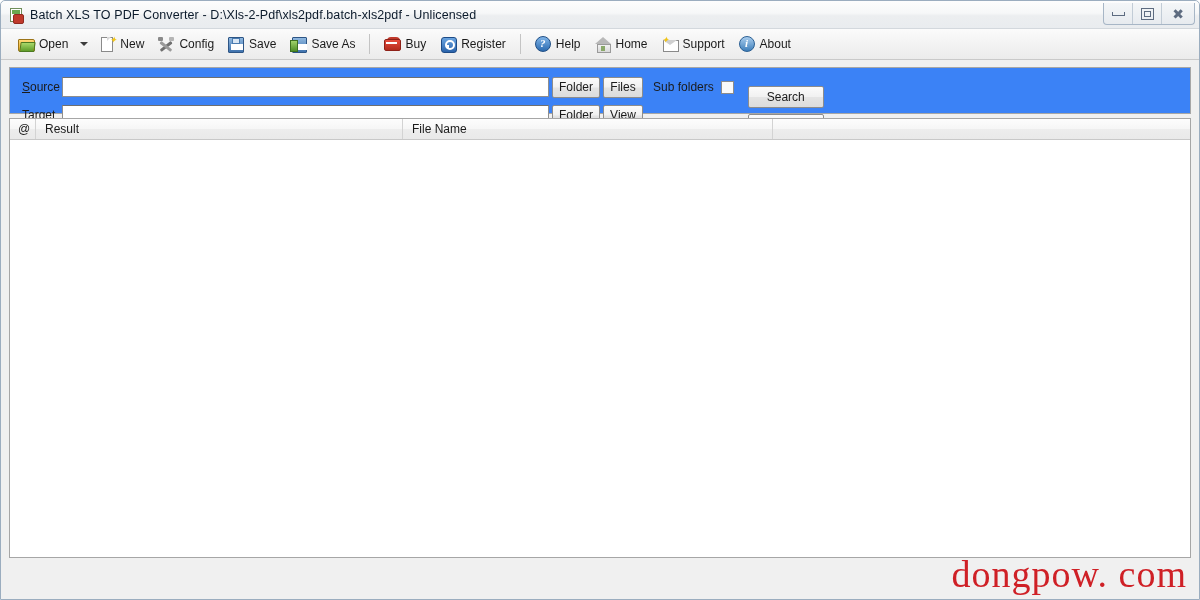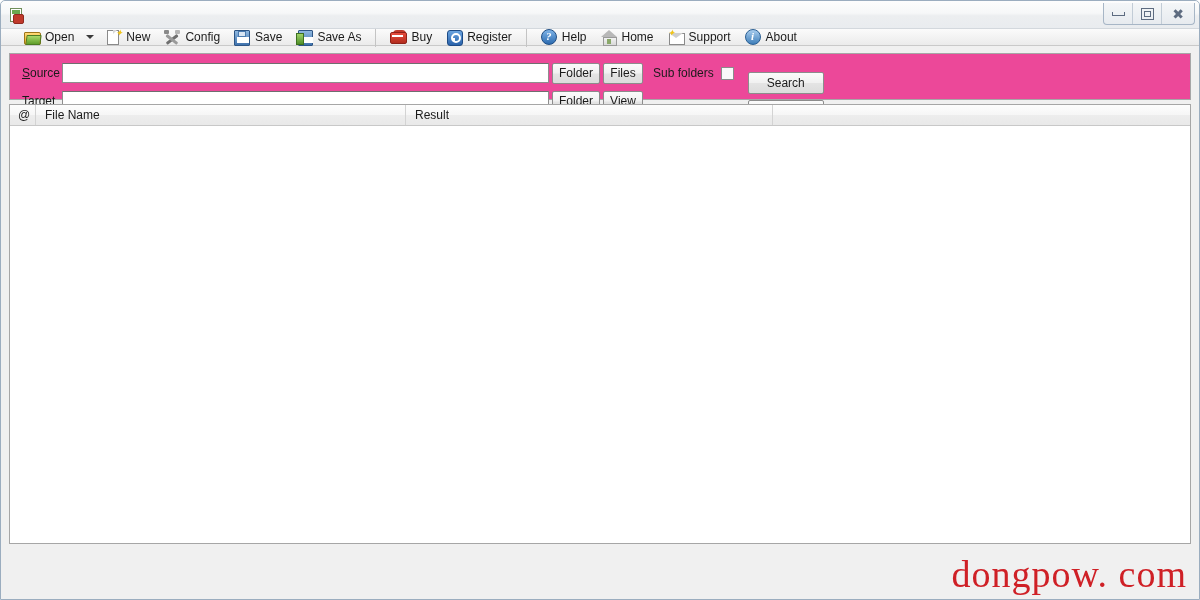--- a/index.html
+++ b/index.html
@@ -94,27 +94,27 @@
   .glyph-min { width: 11px; height: 3px; border: 1px solid #5d6b80; border-top: none; }
   .glyph-max { width: 11px; height: 10px; border: 1px solid #5d6b80; position: relative; }
   .glyph-max::before{
     content:""; position:absolute; left:2px; top:2px; right:2px; bottom:2px;
     border:1px solid #5d6b80;
   }
   .glyph-close { font-size: 14px; line-height: 1; color: #5d6b80; font-family: "DejaVu Sans", sans-serif; }
 
   
   .toolbar {
-    height: 17px;
+    height: 31px;
     box-sizing: border-box;
     background: linear-gradient(to bottom,#fbfbfb 0%,#f3f3f3 50%,#ebebeb 100%);
     border-bottom: 1px solid #c9c9c9;
     display: flex;
     align-items: center;
-    padding-left: 16px;
+    padding-left: 10px;
     gap: 0px;
   }
   .tb-item {
     display: flex;
     align-items: center;
     height: 24px;
     padding: 0 6px;
     white-space: nowrap;
     font-size: 12px;
     color: #1b1b1b;
@@ -174,21 +174,21 @@
   .ico-support .flap{position:absolute;left:1px;top:4px;width:0;height:0;border-left:7px solid transparent;border-right:7px solid transparent;border-top:5px solid #cfcfcf;}
   .ico-support .spark{position:absolute;left:0px;top:0px;color:#f0c419;font-size:9px;line-height:9px;}
   .ico-about .c{position:absolute;left:0;top:0;width:14px;height:14px;background:linear-gradient(to bottom,#a9cdee,#3f7fba);border:1px solid #2a5f93;border-radius:50%;}
   .ico-about .i{position:absolute;left:0;top:0;width:16px;height:16px;color:#ffffff;font-size:11px;font-weight:bold;font-style:italic;text-align:center;line-height:14px;font-family:"Liberation Serif",serif;}
 
   
   .panel {
     margin: 7px 8px 0 8px;
     height: 47px;
     box-sizing: border-box;
-    background: #ec4899;
+    background: #3b82f6;
     border: 1px solid #a6a6a6;
     position: relative;
   }
   .row {
     position: absolute;
     left: 0; right: 0;
     height: 22px;
     display: flex;
     align-items: center;
   }
@@ -290,20 +290,21 @@
 </head>
 <body>
 
 <div class="window">
 
   <div class="titlebar">
     <div class="title-icon">
       <div class="sheet"></div>
       <div class="dot"></div>
     </div>
+    <div class="title-text">Batch XLS TO PDF Converter - D:\Xls-2-Pdf\xls2pdf.batch-xls2pdf - Unlicensed</div>
 
     <div class="win-buttons">
       <div class="win-btn">
         <span class="glyph-min"></span>
       </div>
       <div class="win-btn">
         <span class="glyph-max"></span>
       </div>
       <div class="win-btn">
         <span class="glyph-close">✖</span>
@@ -442,21 +443,21 @@
       <button class="btn small">View</button>
       <span class="chk-label" style="visibility:hidden">Sub folders</span>
       <span class="chk" style="visibility:hidden"></span>
       <span class="act-wrap"><button class="btn wide">Convert</button></span>
     </div>
   </div>
 
   <div class="list">
     <div class="list-head">
       <div class="col c-at">@</div>
+      <div class="col c-result">Result</div>
       <div class="col c-name">File Name</div>
-      <div class="col c-result">Result</div>
       <div class="col c-last"></div>
     </div>
     <div class="list-body"></div>
   </div>
 
   <div class="watermark">dongpow. com</div>
 </div>
 
 </body></html>

